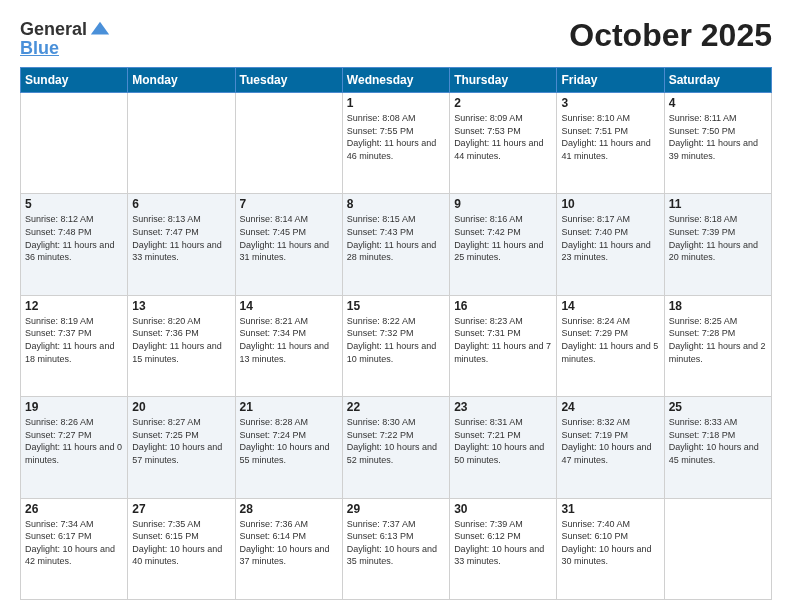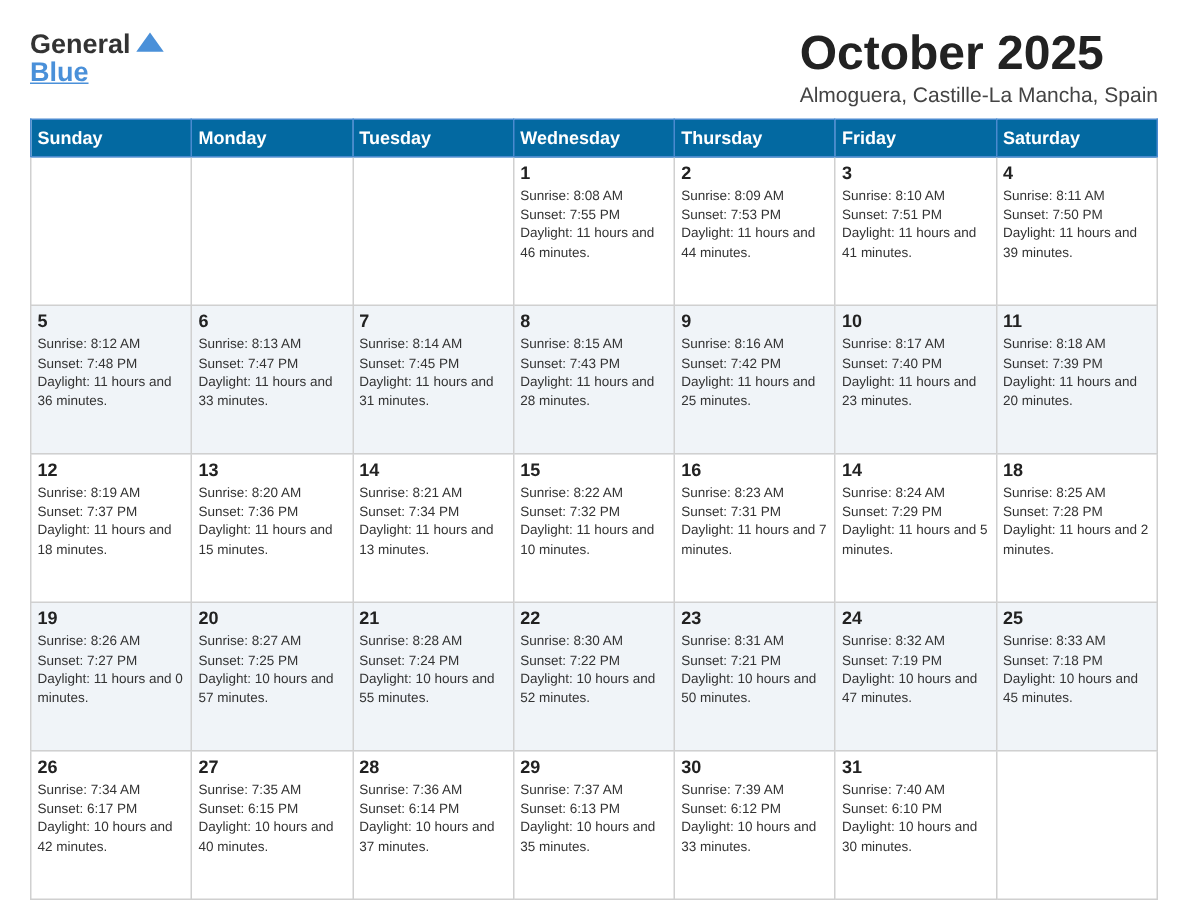--- a/index.html
+++ b/index.html
@@ -36,21 +36,21 @@
       color: #333;
     }
     .logo-general { color: #333; font-weight: bold; }
     .logo-blue { color: #4a90d9; font-weight: bold; text-decoration: underline; }
     .logo-icon {
       width: 22px;
       height: 22px;
       margin-left: 2px;
     }
     .title-block {
-      text-align: left;
+      text-align: right;
     }
     .month-title {
       font-size: 32px;
       font-weight: bold;
       color: #222;
       line-height: 1.1;
     }
     .location {
       font-size: 14px;
       color: #444;
@@ -111,21 +111,20 @@
         <svg class="logo-icon" viewBox="0 0 24 24">
           <polygon points="12,4 22,18 2,18" fill="#4a90d9"></polygon>
         </svg>
       </div>
       <div style="font-size:18px; font-weight:bold; margin-top:-2px;">
         <span class="logo-blue">Blue</span>
       </div>
     </div>
     <div class="title-block">
       <div class="month-title">October 2025</div>
-      <div class="location">Almoguera, Castille-La Mancha, Spain</div>
     </div>
   </div>
 
   <table class="calendar">
     <thead>
       <tr>
         <th>Sunday</th>
         <th>Monday</th>
         <th>Tuesday</th>
         <th>Wednesday</th>

